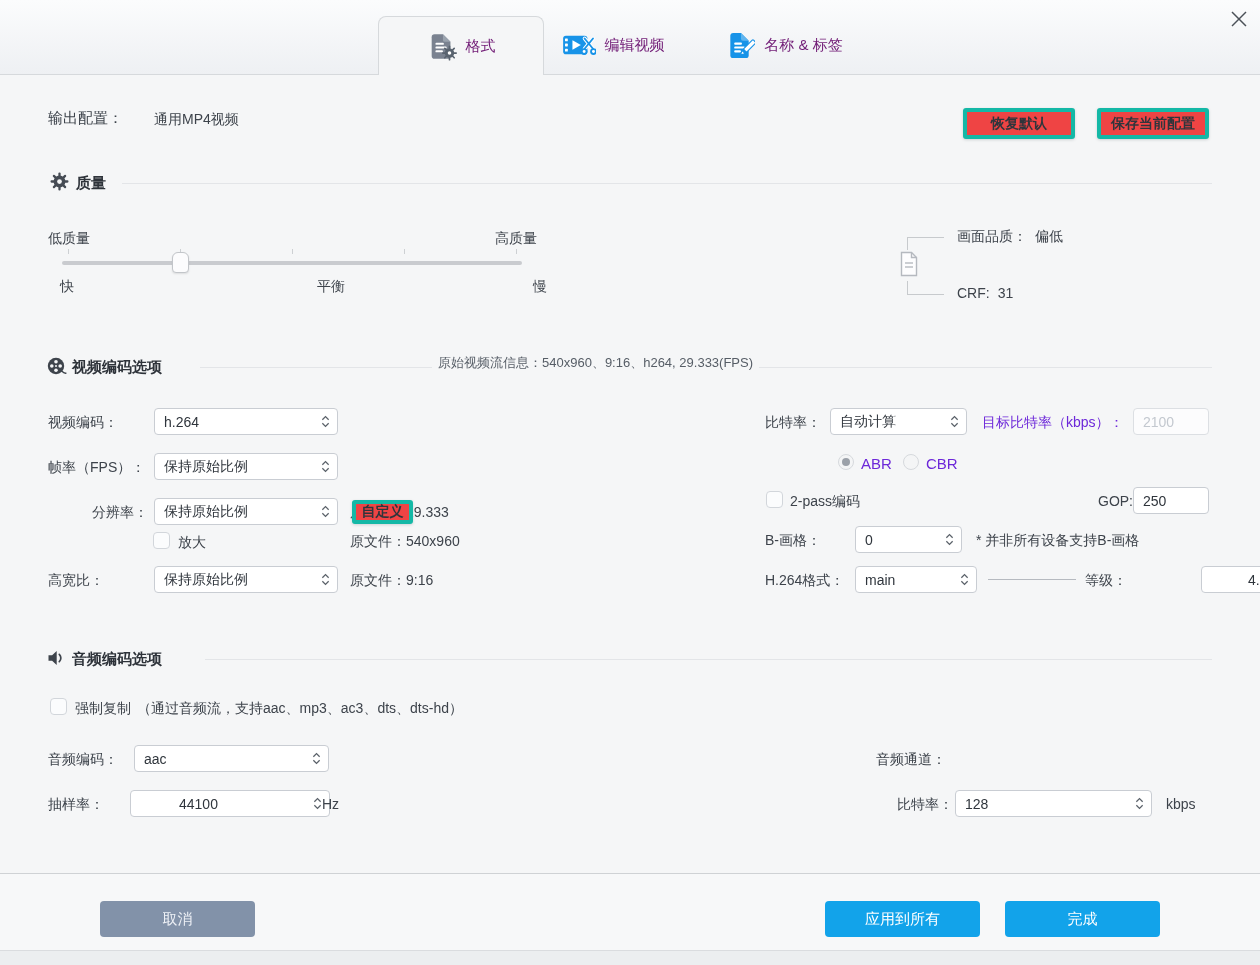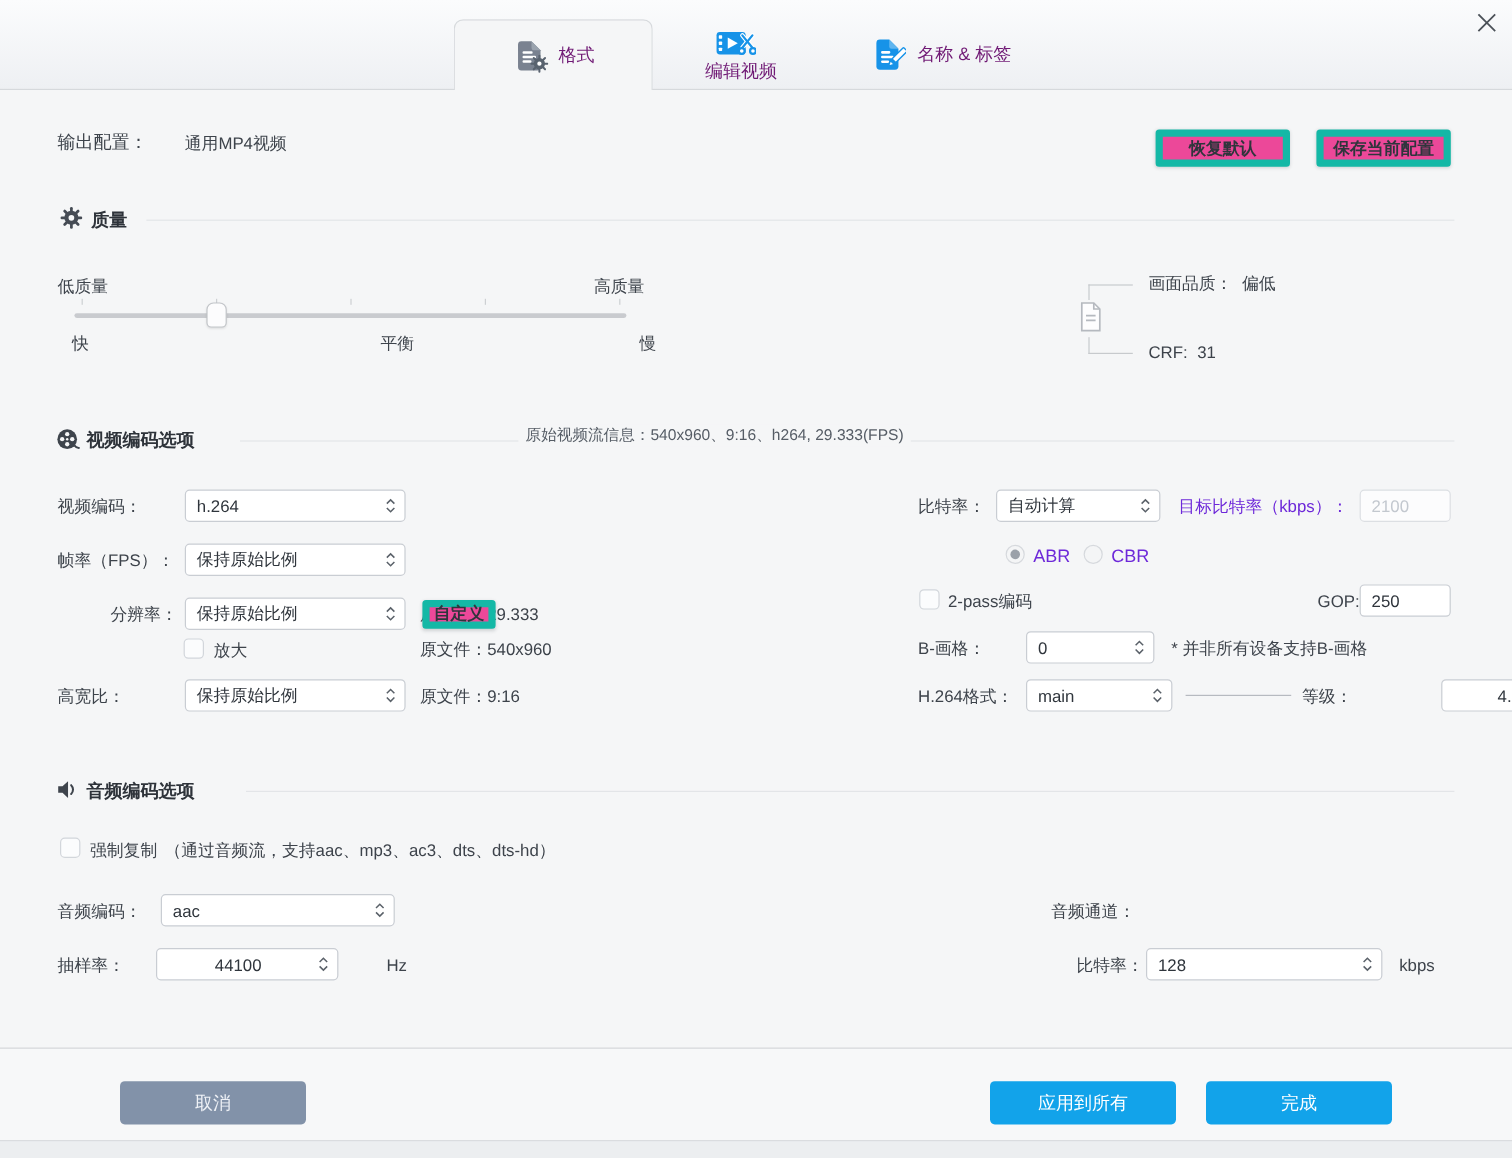--- a/index.html
+++ b/index.html
@@ -14,21 +14,21 @@
 
   .header-band{position:absolute;left:0;top:0;width:1260px;height:74px;
        background:linear-gradient(#fbfcfd,#eef0f3);border-bottom:1px solid #d6d9dc;}
   .tab{position:absolute;display:flex;align-items:center;justify-content:center;cursor:pointer;}
   .tab.active{background:#f5f6f7;border:1px solid #d6d9dc;border-bottom:none;
        border-radius:8px 8px 0 0;z-index:2;box-sizing:border-box;}
   .tab-label{font-size:15px;color:#701a75;margin-left:9px;white-space:nowrap;}
   .close-btn{position:absolute;left:1226px;top:6px;width:26px;height:26px;display:flex;
        align-items:center;justify-content:center;cursor:pointer;z-index:3;}
 
-  .btn-light{position:absolute;background:#ec4899;border:6px solid #14b8a6;border-radius:3px;
+  .btn-light{position:absolute;background:#ef4444;border:4px solid #14b8a6;border-radius:3px;
        box-shadow:0 1px 3px rgba(40,50,60,.18);display:flex;align-items:center;justify-content:center;
        font-size:14px;font-weight:bold;color:#2f353c;cursor:pointer;box-sizing:border-box;}
 
   .sel{position:absolute;height:27px;background:#fff;border:1px solid #c9cdd3;border-radius:4px;
        display:flex;align-items:center;justify-content:space-between;padding:0 7px 0 9px;
        font-size:14px;color:#2f353c;box-sizing:border-box;cursor:pointer;}
   .chev{width:9px;height:15px;stroke:#5a6169;fill:none;stroke-width:1.4;flex:0 0 auto;margin-left:6px;}
   .input{position:absolute;height:27px;background:#fff;border:1px solid #c9cdd3;border-radius:4px;
        box-sizing:border-box;padding:0 9px;font-size:14px;color:#2f353c;display:flex;align-items:center;}
   .input.disabled{background:#fcfcfd;border-color:#dcdfe3;color:#c3c8cf;}
@@ -79,21 +79,21 @@
         <rect x="23.1" y="14" width="1.8" height="16" rx="0.9" transform="rotate(45 24 22)"></rect>
         <rect x="23.1" y="14" width="1.8" height="16" rx="0.9" transform="rotate(90 24 22)"></rect>
         <rect x="23.1" y="14" width="1.8" height="16" rx="0.9" transform="rotate(135 24 22)"></rect>
         <circle cx="24" cy="22" r="5"></circle>
       </g>
       <circle cx="24" cy="22" r="1.9" fill="#fff"></circle>
     </svg>
     <span class="tab-label">格式</span>
   </div>
 
-  <div class="tab" style="left:552px;top:16px;width:122px;height:58px;flex-direction:column;">
+  <div class="tab" style="left:552px;top:16px;width:122px;height:58px;">
     <svg width="34" height="28" viewBox="0 0 36 30">
       <rect x="1" y="5" width="26" height="20" rx="3" fill="#1793e8"></rect>
       <rect x="3" y="8" width="3" height="3" rx="0.6" fill="#fff"></rect>
       <rect x="3" y="13.5" width="3" height="3" rx="0.6" fill="#fff"></rect>
       <rect x="3" y="19" width="3" height="3" rx="0.6" fill="#fff"></rect>
       <path d="M11 10 l9 5 -9 5 z" fill="#fff"></path>
       <g stroke="#fff" stroke-width="4" stroke-linecap="round" fill="none">
         <line x1="24" y1="8" x2="33" y2="19"></line>
           <line x1="33" y1="8" x2="24" y2="19"></line>
       </g>
@@ -300,21 +300,21 @@
   <div class="sel" style="left:134px;top:745px;width:195px;">
     <span>aac</span>
   <svg viewBox="0 0 10 16" class="chev">
         <path d="M1.5 6 L5 2.5 L8.5 6"></path>
         <path d="M1.5 10 L5 13.5 L8.5 10"></path>
       </svg>
     </div>
   <span class="lbl" style="left:876px;top:751px;">音频通道：</span>
 
   <span class="lbl" style="left:48px;top:796px;">抽样率：</span>
-  <div class="sel" style="left:130px;top:790px;width:152px;padding-left:48px;">
+  <div class="sel" style="left:130px;top:790px;width:200px;padding-left:48px;">
     <span>44100</span>
   <svg viewBox="0 0 10 16" class="chev">
         <path d="M1.5 6 L5 2.5 L8.5 6"></path>
         <path d="M1.5 10 L5 13.5 L8.5 10"></path>
       </svg>
     </div>
   <span class="lbl" style="left:322px;top:796px;">Hz</span>
   <span class="lbl" style="left:897px;top:796px;">比特率：</span>
   <div class="sel" style="left:955px;top:790px;width:197px;">
     <span>128</span>

